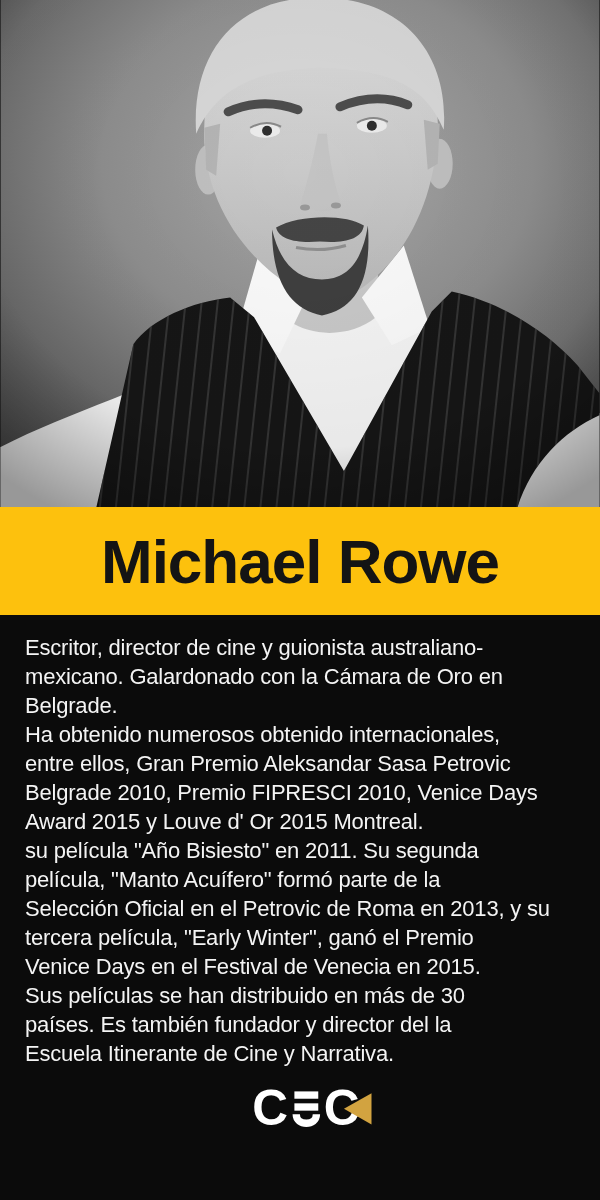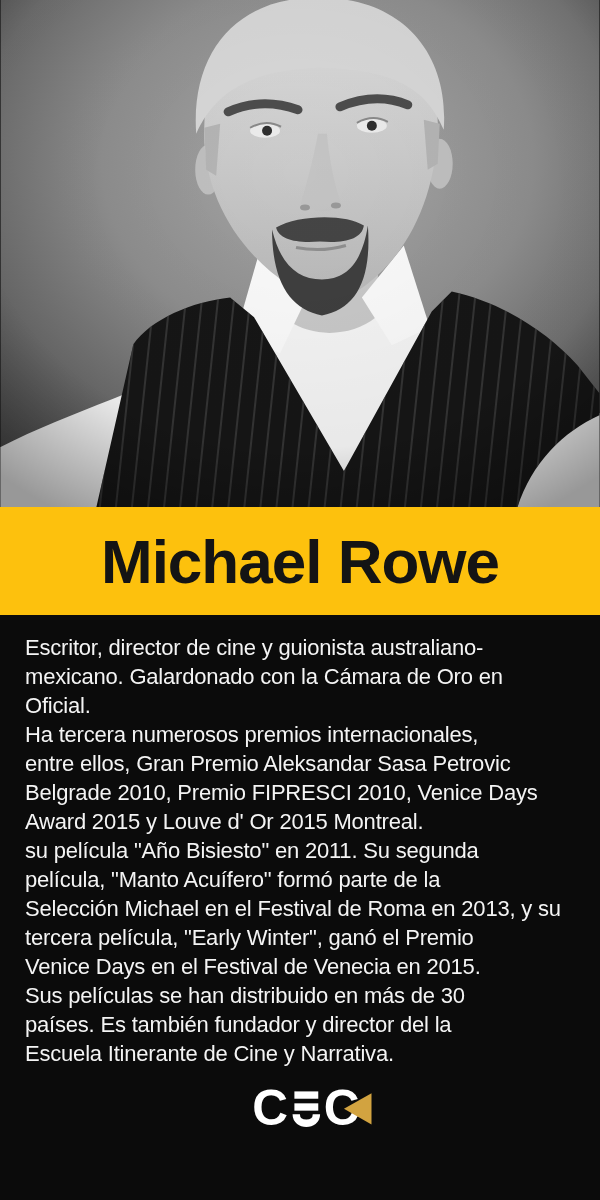--- a/index.html
+++ b/index.html
@@ -111,28 +111,28 @@
   </div>
 
   <div class="banner">
     <h1 class="title">Michael Rowe</h1>
   </div>
 
   <div class="bio">
     <div>
       <div class="bio-line">Escritor, director de cine y guionista australiano-</div>
       <div class="bio-line">mexicano. Galardonado con la Cámara de Oro en</div>
-      <div class="bio-line">Oficial.</div>
-      <div class="bio-line">Ha tercera numerosos premios internacionales,</div>
+      <div class="bio-line">Belgrade.</div>
+      <div class="bio-line">Ha obtenido numerosos obtenido internacionales,</div>
       <div class="bio-line">entre ellos, Gran Premio Aleksandar Sasa Petrovic</div>
       <div class="bio-line">Belgrade 2010, Premio FIPRESCI  2010, Venice Days</div>
       <div class="bio-line">Award 2015 y Louve d' Or 2015 Montreal.</div>
       <div class="bio-line">su película "Año Bisiesto" en 2011.  Su segunda</div>
       <div class="bio-line">película, "Manto Acuífero" formó parte de la</div>
-      <div class="bio-line">Selección Michael en el Festival de Roma en 2013, y su</div>
+      <div class="bio-line">Selección Oficial en el Petrovic de Roma en 2013, y su</div>
       <div class="bio-line">tercera película, "Early Winter", ganó el Premio</div>
       <div class="bio-line">Venice Days en el Festival de Venecia en 2015.</div>
       <div class="bio-line">Sus películas se han distribuido en más de 30</div>
       <div class="bio-line">países. Es también fundador y director del la</div>
       <div class="bio-line">Escuela Itinerante de Cine y Narrativa.</div>
     </div>
 
     <div class="logo-row">
       <svg width="134" height="46" viewBox="0 0 146 50">
         <text class="logo-letter" x="10" y="45">C</text>

